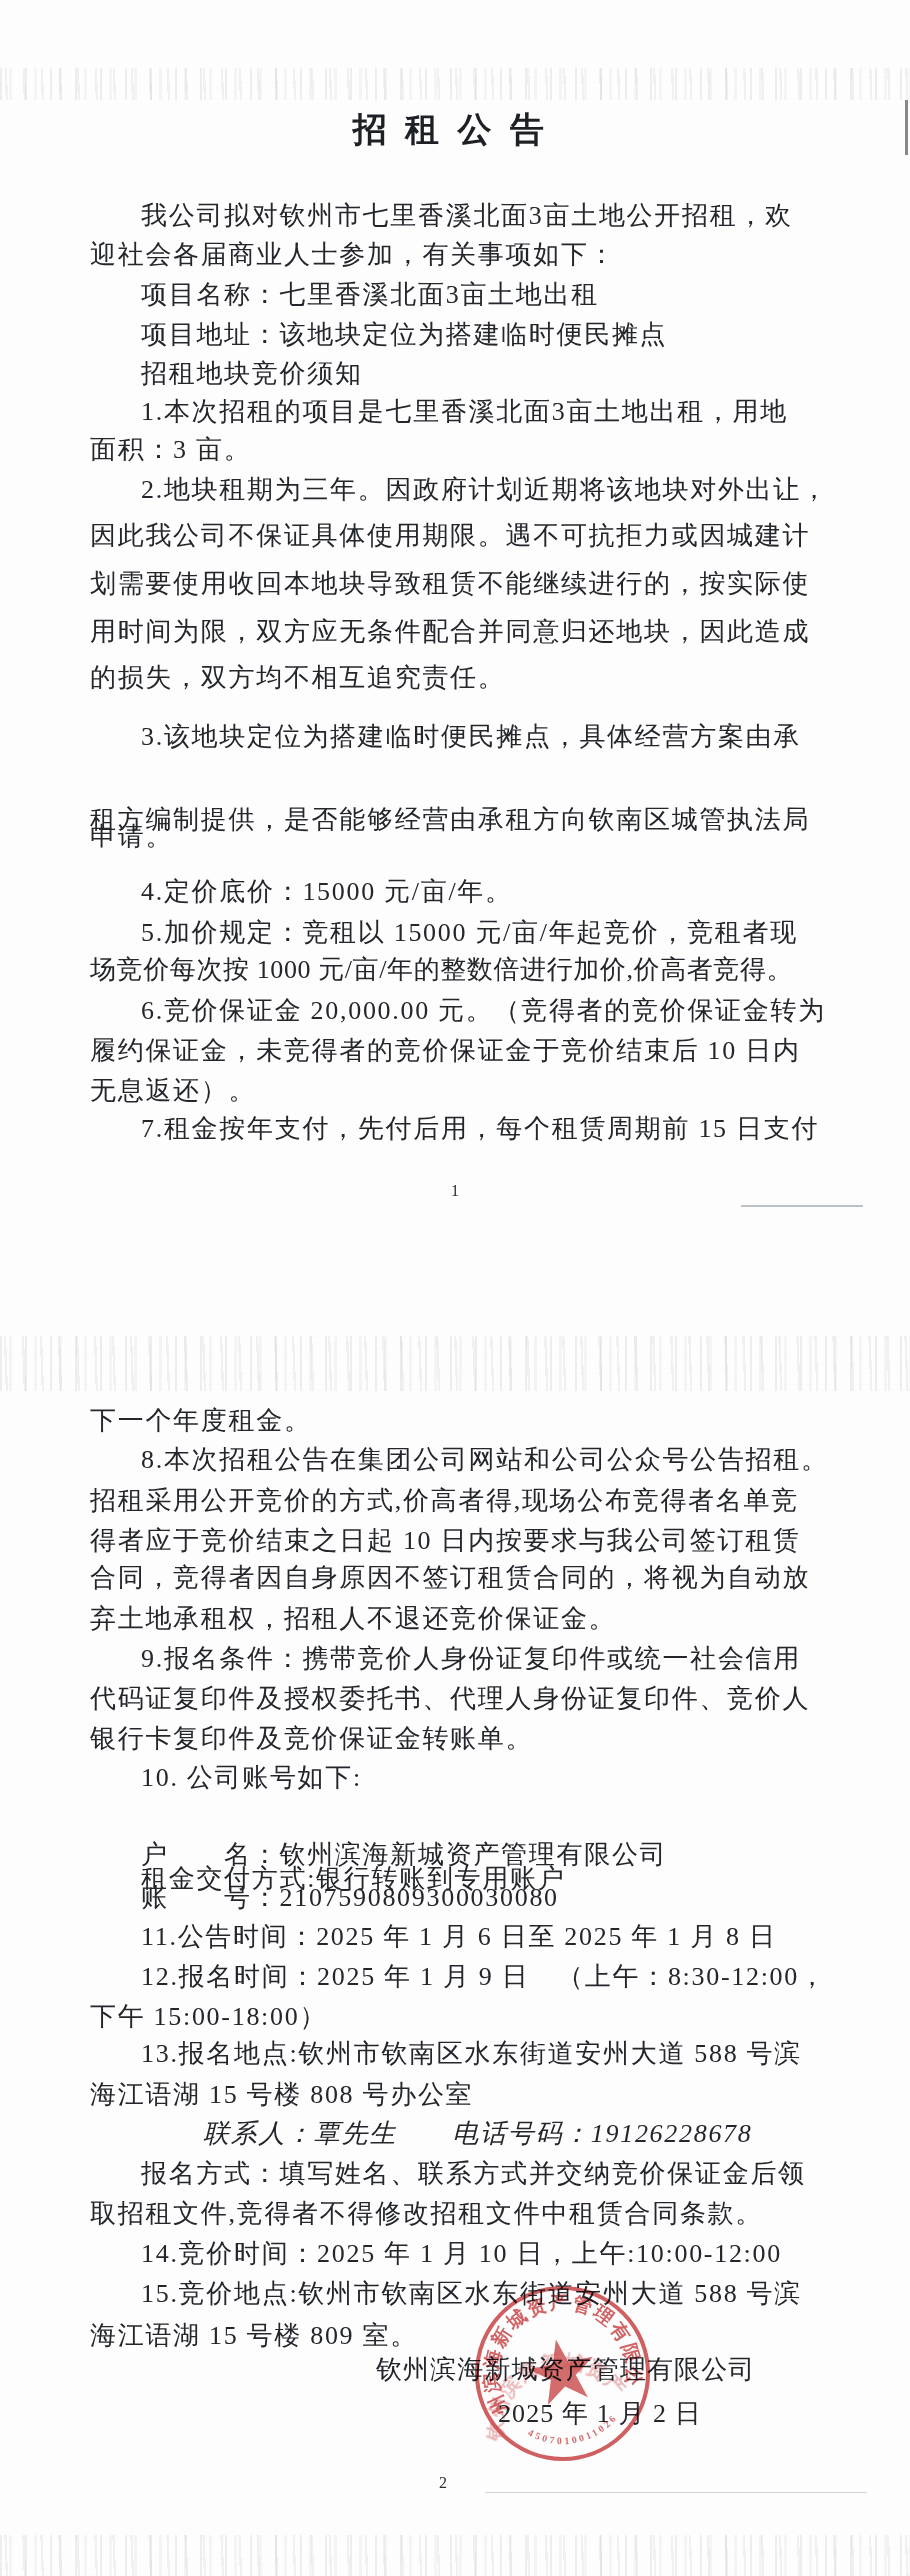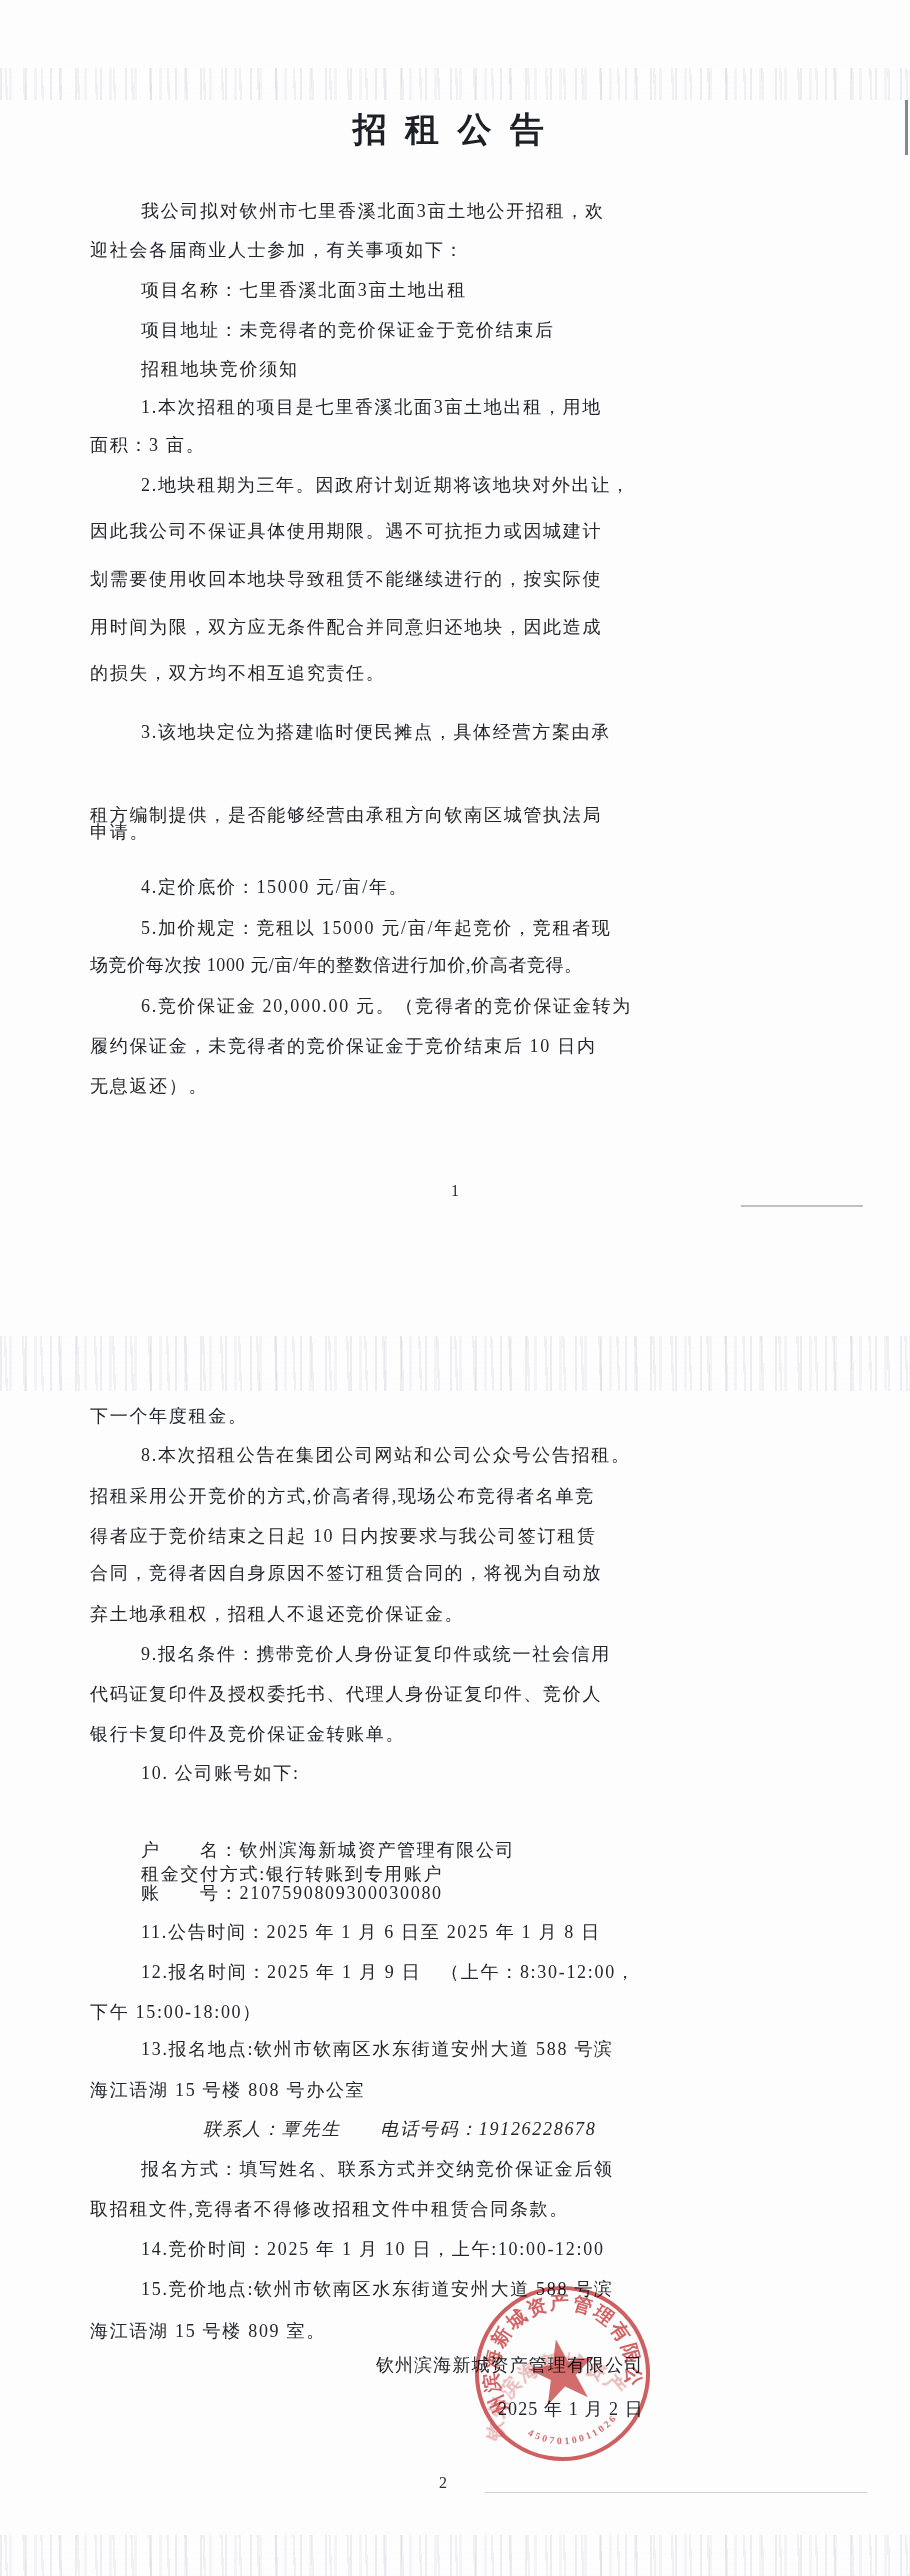--- a/index.html
+++ b/index.html
@@ -7,21 +7,21 @@
     position:relative;
     width:910px;height:2576px;
     margin:0 auto;
     background:#fdfdfe;
     overflow:hidden;
     font-family:"Liberation Serif","DejaVu Serif",serif;
   }
   
   .ln{
     position:absolute;
-    font-size:18px;
+    font-size:26px;
     line-height:1.1;
     letter-spacing:1.7px;
     color:#23262b;
     white-space:pre;
   }
   .ind{left:141px;}
   .fl{left:90px;}
   .title{
     position:absolute;
     top:107px;left:0;width:100%;
@@ -78,38 +78,39 @@
   <div class="band" style="top:2535px;height:41px;"></div>
   <div class="artifact" style="top:1205px;left:741px;width:122px;height:1.7px;"></div>
   <div class="artifact" style="top:2492px;left:485px;width:382px;height:1.1px;opacity:.7;"></div>
   <div class="edge-mark" style="top:100px;left:905px;width:3.4px;height:55px;"></div>
 
   <div class="title">招租公告</div>
 
   <div class="ln ind" style="top:202px">我公司拟对钦州市七里香溪北面3亩土地公开招租，欢</div>
   <div class="ln fl" style="top:241px">迎社会各届商业人士参加，有关事项如下：</div>
   <div class="ln ind" style="top:281px">项目名称：七里香溪北面3亩土地出租</div>
-  <div class="ln ind" style="top:321px">项目地址：未竞得者的竞价保证金于竞价结束后</div>
+  <div class="ln ind" style="top:321px">项目地址：该地块定位为搭建临时便民摊点</div>
   <div class="ln ind" style="top:360px">招租地块竞价须知</div>
   <div class="ln ind" style="top:398px">1.本次招租的项目是七里香溪北面3亩土地出租，用地</div>
   <div class="ln fl" style="top:436px">面积：3 亩。</div>
   <div class="ln ind" style="top:476px">2.地块租期为三年。因政府计划近期将该地块对外出让，</div>
   <div class="ln fl" style="top:522px">因此我公司不保证具体使用期限。遇不可抗拒力或因城建计</div>
   <div class="ln fl" style="top:570px">划需要使用收回本地块导致租赁不能继续进行的，按实际使</div>
   <div class="ln fl" style="top:618px">用时间为限，双方应无条件配合并同意归还地块，因此造成</div>
   <div class="ln fl" style="top:664px">的损失，双方均不相互追究责任。</div>
   <div class="ln ind" style="top:723px">3.该地块定位为搭建临时便民摊点，具体经营方案由承</div>
   <div class="ln fl" style="top:806px">租方编制提供，是否能够经营由承租方向钦南区城管执法局</div>
   <div class="ln fl" style="top:823px">申请。</div>
   <div class="ln ind" style="top:878px">4.定价底价：15000 元/亩/年。</div>
   <div class="ln ind" style="top:919px">5.加价规定：竞租以 15000 元/亩/年起竞价，竞租者现</div>
   <div class="ln fl" style="top:956px;letter-spacing:0.6px;">场竞价每次按 1000 元/亩/年的整数倍进行加价,价高者竞得。</div>
   <div class="ln ind" style="top:997px">6.竞价保证金 20,000.00 元。（竞得者的竞价保证金转为</div>
   <div class="ln fl" style="top:1037px">履约保证金，未竞得者的竞价保证金于竞价结束后 10 日内</div>
   <div class="ln fl" style="top:1077px">无息返还）。</div>
+  <div class="ln ind" style="top:1115px">7.租金按年支付，先付后用，每个租赁周期前 15 日支付</div>
   <div class="pagenum" style="top:1182px;left:451px;">1</div>
 
   <div class="ln fl" style="top:1407px">下一个年度租金。</div>
   <div class="ln ind" style="top:1446px">8.本次招租公告在集团公司网站和公司公众号公告招租。</div>
   <div class="ln fl" style="top:1487px">招租采用公开竞价的方式,价高者得,现场公布竞得者名单竞</div>
   <div class="ln fl" style="top:1527px">得者应于竞价结束之日起 10 日内按要求与我公司签订租赁</div>
   <div class="ln fl" style="top:1564px">合同，竞得者因自身原因不签订租赁合同的，将视为自动放</div>
   <div class="ln fl" style="top:1605px">弃土地承租权，招租人不退还竞价保证金。</div>
   <div class="ln ind" style="top:1645px">9.报名条件：携带竞价人身份证复印件或统一社会信用</div>
   <div class="ln fl" style="top:1725px">银行卡复印件及竞价保证金转账单。</div>

